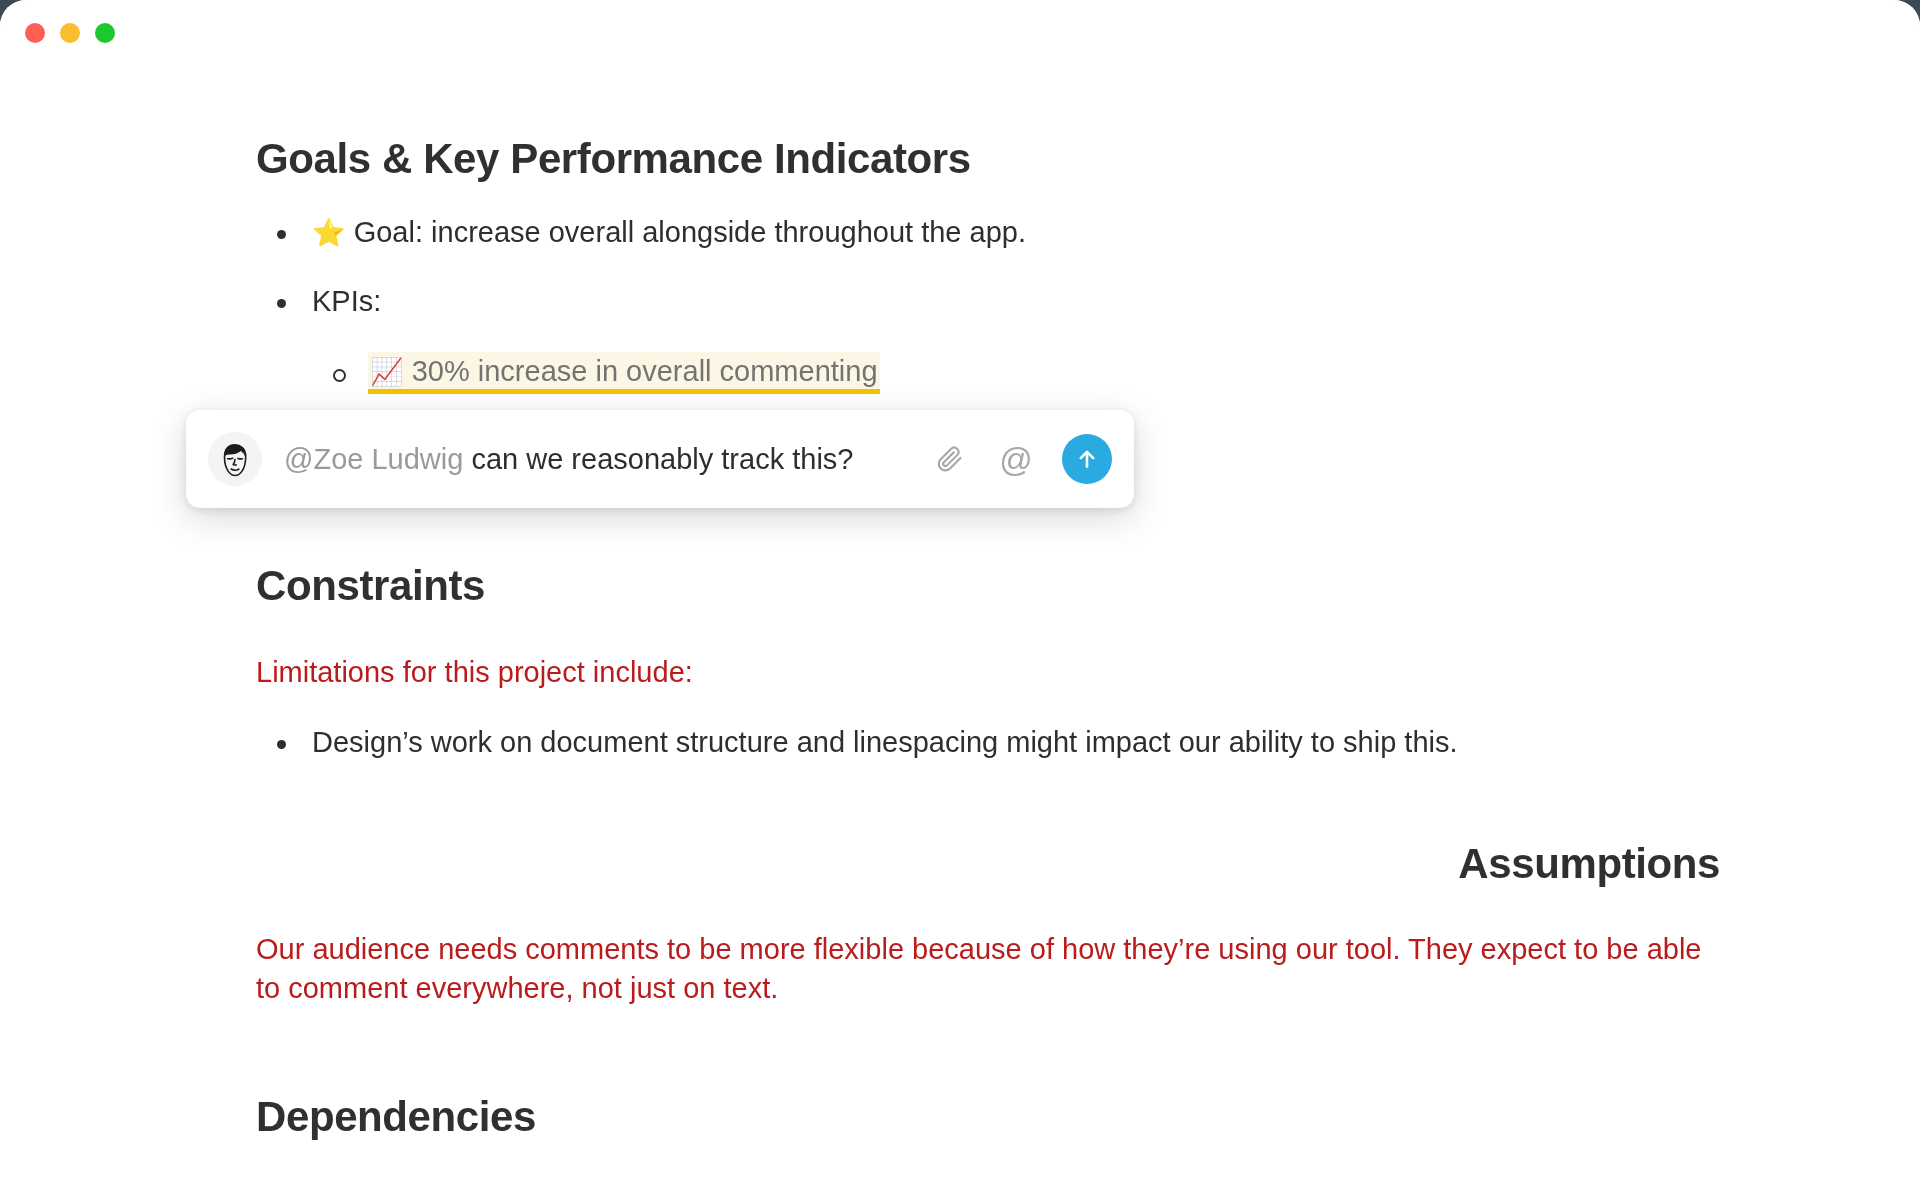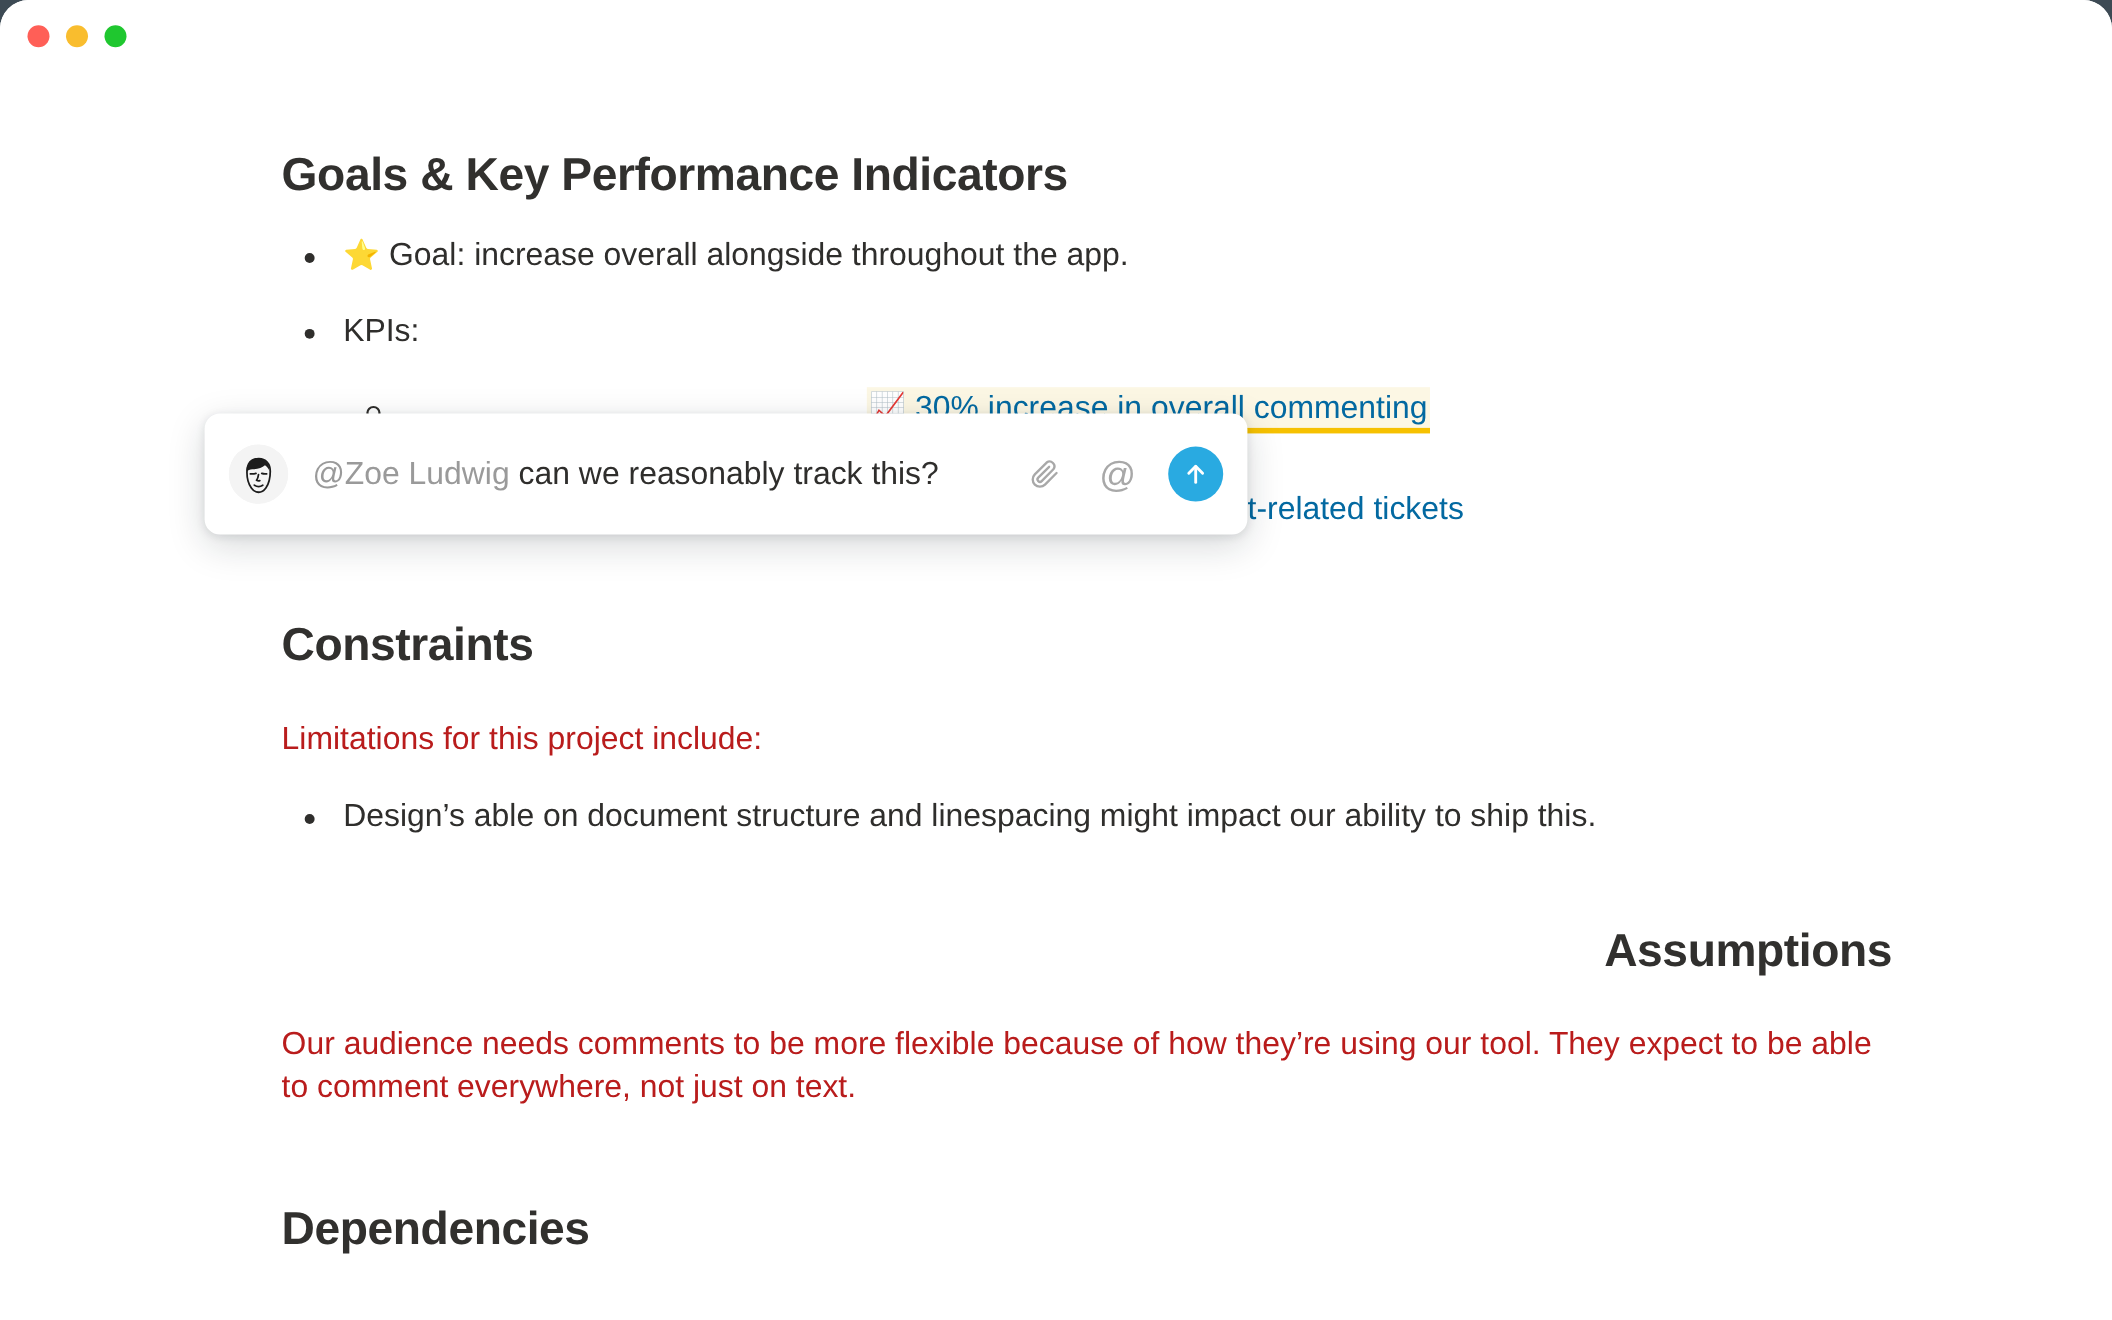--- a/index.html
+++ b/index.html
@@ -97,25 +97,24 @@
     top: 16px;
     width: 9px;
     height: 9px;
     border-radius: 50%;
     background: #2f2e2c;
   }
 
   li.sub-bullet {
     position: relative;
     font-size: 29px;
-    color: #0369a1;
+    color: #737373;
     line-height: 1.3;
     padding-left: 112px;
     list-style: none;
-    text-align: center;
   }
   li.sub-bullet::before {
     content: "";
     position: absolute;
     left: 77px;
     top: 16px;
     width: 9px;
     height: 9px;
     border-radius: 50%;
     border: 2px solid #2f2e2c;
@@ -148,23 +147,23 @@
   #constraint-1    { margin-top: 30px; }
   #constraint-2    { margin-top: 32px; }
   #assumptions-heading { margin-top: 78px; text-align: right; }
   #assumptions-para    { margin-top: 40px; }
   #dependencies-heading{ margin-top: 84px; }
 
   
   .comment-popover {
     position: absolute;
     left: 186px;
-    top: 376px;
+    top: 410px;
     width: 948px;
-    height: 110px;
+    height: 98px;
     background: #ffffff;
     border-radius: 14px;
     box-shadow: 0 10px 34px rgba(20,28,38,0.17),
                 0 2px 8px rgba(20,28,38,0.10);
     display: flex;
     align-items: center;
     padding: 0 22px 0 22px;
     z-index: 40;
   }
 
@@ -271,21 +270,21 @@
         <span>45% decrease in comment-related tickets</span>
       </li>
     </ul>
 
     <h2 class="section-heading" id="constraints-heading">Constraints</h2>
 
     <p class="para" id="constraints-intro">Limitations for this project include:</p>
 
     <ul class="bullets">
       <li class="bullet" id="constraint-2">
-        <span>Design’s able on document structure and linespacing might impact our ability to ship this.</span>
+        <span>Design’s work on document structure and linespacing might impact our ability to ship this.</span>
       </li>
     </ul>
 
     <h2 class="section-heading" id="assumptions-heading">Assumptions</h2>
 
     <p class="para" id="assumptions-para">Our audience needs comments to be more flexible because of how they’re using our tool. They expect to be able to comment everywhere, not just on text.</p>
 
     <h2 class="section-heading" id="dependencies-heading">Dependencies</h2>
 
   </div>

